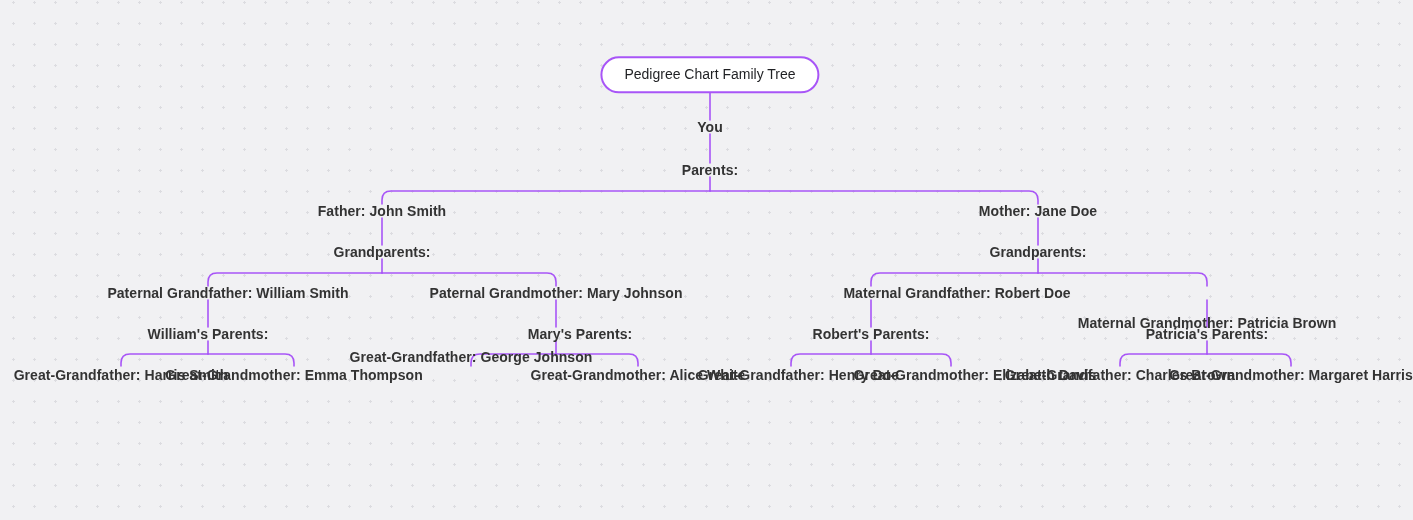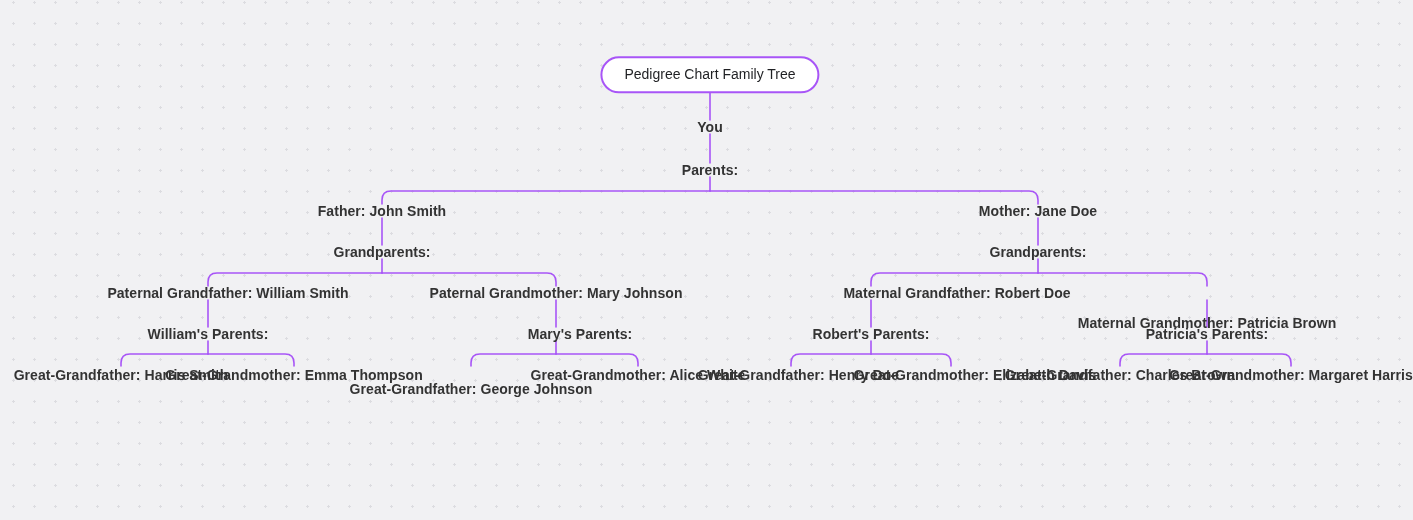--- a/index.html
+++ b/index.html
@@ -106,21 +106,21 @@
       <div class="node-label" style="left: 208px; top: 293px; color: rgb(51, 51, 51); margin-left: 20px;">Paternal Grandfather: William Smith</div>
       <div class="node-label" style="left: 556px; top: 293px; color: rgb(51, 51, 51);">Paternal Grandmother: Mary Johnson</div>
       <div class="node-label" style="left: 909px; top: 293px; color: rgb(51, 51, 51); margin-left: 48px;">Maternal Grandfather: Robert Doe</div>
       <div class="node-label" style="left: 1207px; top: 293px; color: rgb(51, 51, 51); margin-top: 30px;">Maternal Grandmother: Patricia Brown</div>
       <div class="node-label" style="left: 208px; top: 334px; color: rgb(51, 51, 51);">William's Parents:</div>
       <div class="node-label" style="left: 580px; top: 334px; color: rgb(51, 51, 51);">Mary's Parents:</div>
       <div class="node-label" style="left: 871px; top: 334px; color: rgb(51, 51, 51);">Robert's Parents:</div>
       <div class="node-label" style="left: 1207px; top: 334px; color: rgb(51, 51, 51);">Patricia's Parents:</div>
       <div class="node-label" style="left: 121px; top: 375px; color: rgb(51, 51, 51);">Great-Grandfather: Harris Smith</div>
       <div class="node-label" style="left: 294px; top: 375px; color: rgb(51, 51, 51);">Great-Grandmother: Emma Thompson</div>
-      <div class="node-label" style="left: 471px; top: 389px; color: rgb(51, 51, 51);">Great-Grandfather: George Johnson</div>
+      <div class="node-label" style="left: 471px; top: 357px; color: rgb(51, 51, 51);">Great-Grandfather: George Johnson</div>
       <div class="node-label" style="left: 638px; top: 375px; color: rgb(51, 51, 51);">Great-Grandmother: Alice White</div>
       <div class="node-label" style="left: 791px; top: 375px; color: rgb(51, 51, 51); padding-left: 15px;">Great-Grandfather: Henry Doe</div>
       <div class="node-label" style="left: 951px; top: 375px; color: rgb(51, 51, 51); margin-left: 24px;">Great-Grandmother: Elizabeth Davis</div>
       <div class="node-label" style="left: 1120px; top: 375px; color: rgb(51, 51, 51);">Great-Grandfather: Charles Brown</div>
       <div class="node-label" style="left: 1291px; top: 375px; color: rgb(51, 51, 51);">Great-Grandmother: Margaret Harris</div>
     </div>
 
   <div class="root-node" style="left: 710px; top: 75px; border-color: rgb(168, 85, 247); background: rgb(255, 255, 255); text-align: right;">Pedigree Chart Family Tree</div>
 
 </div>

